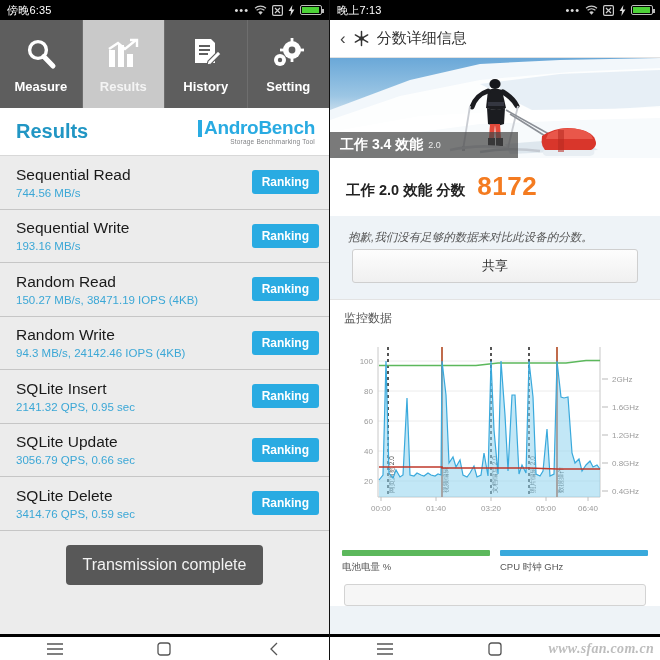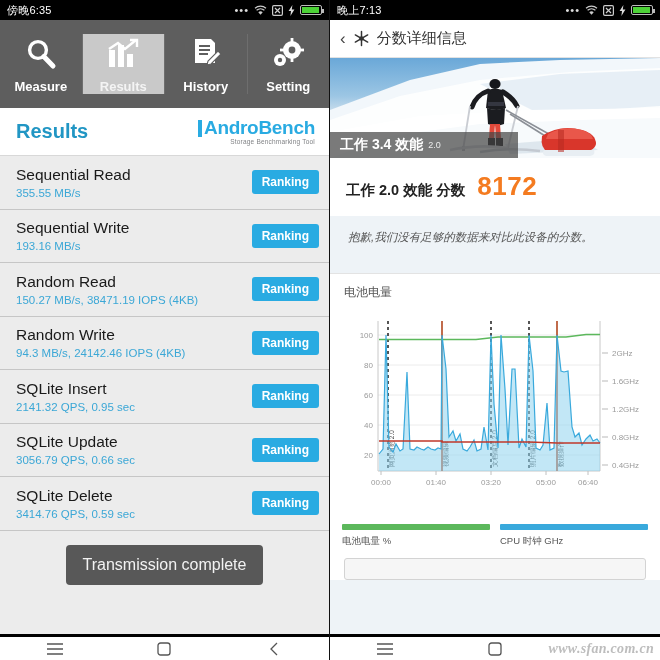--- a/index.html
+++ b/index.html
@@ -15,21 +15,21 @@
                justify-content: space-between; padding: 0 7px; flex: none; }
   .status-time { font-size: 11px; letter-spacing: .2px; }
   .status-icons { display: flex; align-items: center; gap: 5px; }
   .si { display: block; }
   .dots { letter-spacing: 1px; font-size: 11px; line-height: 8px; color: #ddd; }
   .batt { width: 22px; height: 10px; border: 1.4px solid #bbb; border-radius: 2px; position: relative; }
   .batt::after { content:""; position:absolute; right:-3px; top:2.5px; width:2px; height:4px; background:#bbb; }
   .batt i { position:absolute; left:1px; top:1px; bottom:1px; width: 85%; background:#4cd137; display:block; }
 
   
-  .tabbar { height: 88px; background: #5e5e5e; display: flex; flex: none; align-items: center; }
+  .tabbar { height: 88px; background: #5e5e5e; display: flex; flex: none; }
   .tab { flex: 1; display: flex; flex-direction: column; align-items: center; justify-content: center;
          gap: 5px; color: #fff; border-right: 1px solid #6e6e6e; position: relative; }
   .tab:last-child { border-right: none; }
   .tab.active { background: #c9c9c9; color: #f4f4f4; }
   .tab-label { font-size: 13px; font-weight: bold; }
   .tab-icon { width: 40px; height: 40px; display: flex; align-items: center; justify-content: center; }
   .tab-icon svg { display: block; }
 
   .results-header { height: 48px; background: #fff; display: flex; align-items: center;
                     justify-content: space-between; padding: 0 14px 0 16px; flex: none;
@@ -69,21 +69,21 @@
                   background: rgba(70,70,70,.72); color: #fff; display: flex; align-items: center;
                   padding-left: 10px; gap: 5px; }
   .hero-caption b { font-size: 14px; font-weight: bold; }
   .hero-caption .ver { font-size: 9px; opacity: .85; }
 
   .score-card { background: #fff; padding: 13px 16px 14px; }
   .score-line { display: flex; align-items: baseline; gap: 12px; }
   .score-label { font-size: 14.5px; color: #222; font-weight: bold; }
   .score-value { font-size: 26px; font-weight: bold; color: #f47b20; letter-spacing: .5px; }
 
-  .note { background: #eef3f7; padding: 14px 18px 28px; font-size: 11.5px; color: #555; font-style: italic; }
+  .note { background: #eef3f7; padding: 14px 18px 4px; font-size: 11.5px; color: #555; font-style: italic; }
 
   .share-wrap { background: #eef3f7; padding: 0 22px 16px; }
   .share-btn { width: 100%; height: 34px; background: linear-gradient(#fdfdfd,#f0f0f0);
                border: 1px solid #cfcfcf; border-radius: 3px; font-size: 13px; color: #333; }
 
   .section { background: #fff; border-top: 1px solid #e3e3e3; }
   .section-title { font-size: 12px; color: #555; padding: 10px 14px 8px; }
 
   .chart-box { position: relative; height: 205px; padding: 0 6px; background: #fff; }
   .chart-box svg { display: block; }
@@ -191,21 +191,21 @@
         <span class="brand-bar"></span>
         <div class="brand-main"><span>Andro</span><span>Bench</span></div>
         <div class="brand-sub">Storage Benchmarking Tool</div>
       </div>
     </div>
 
     <div class="list">
       <div class="row">
         <div class="row-text">
           <span class="row-title">Sequential Read</span>
-          <span class="row-value">355.55 MB/s</span>
+          <span class="row-value">744.56 MB/s</span>
         </div>
         <button class="ranking-btn">Ranking</button>
       </div>
       <div class="row">
         <div class="row-text">
           <span class="row-title">Sequential Write</span>
           <span class="row-value">193.16 MB/s</span>
         </div>
         <button class="ranking-btn">Ranking</button>
       </div>
@@ -352,23 +352,26 @@
 
       <div class="score-card">
         <div class="score-line">
           <span class="score-label">工作 2.0 效能 分数</span>
           <span class="score-value">8172</span>
         </div>
       </div>
 
       <div class="note">抱歉,我们没有足够的数据来对比此设备的分数。</div>
 
+      <div class="share-wrap">
+        <button class="share-btn">共享</button>
+      </div>
 
       <div class="section">
-        <div class="section-title">电池电量</div>
+        <div class="section-title">监控数据</div>
 
         <div class="chart-box">
           <svg width="318" height="200" viewBox="0 0 318 200">
             <g stroke="#ececec" stroke-width="1">
               <line x1="42" y1="26" x2="264" y2="26"></line>
               <line x1="42" y1="56" x2="264" y2="56"></line>
               <line x1="42" y1="86" x2="264" y2="86"></line>
               <line x1="42" y1="116" x2="264" y2="116"></line>
               <line x1="42" y1="146" x2="264" y2="146"></line>
             </g>

